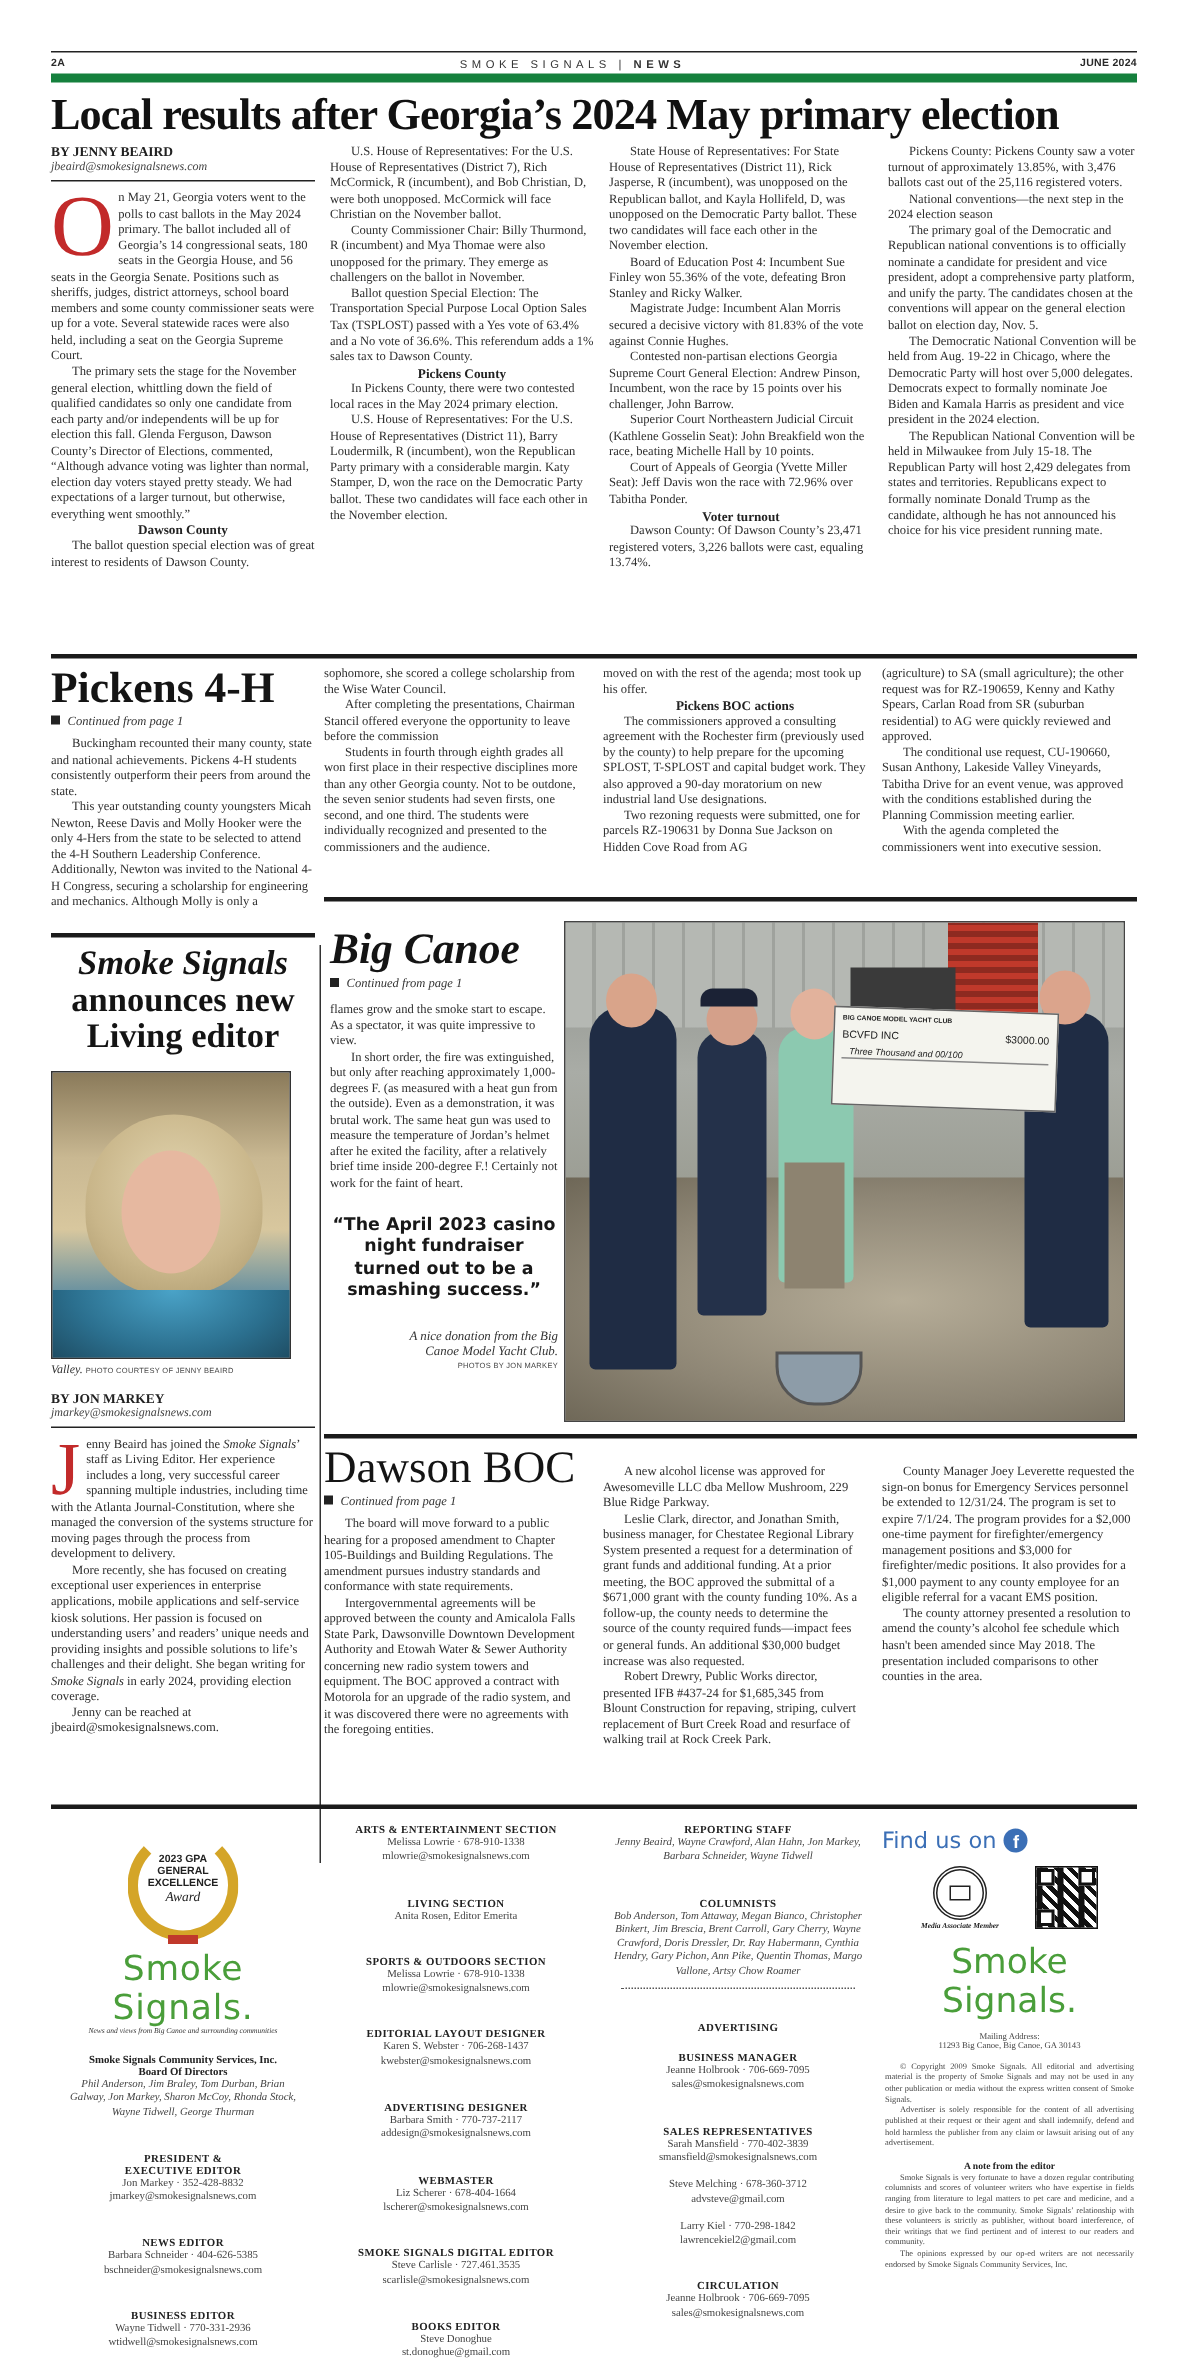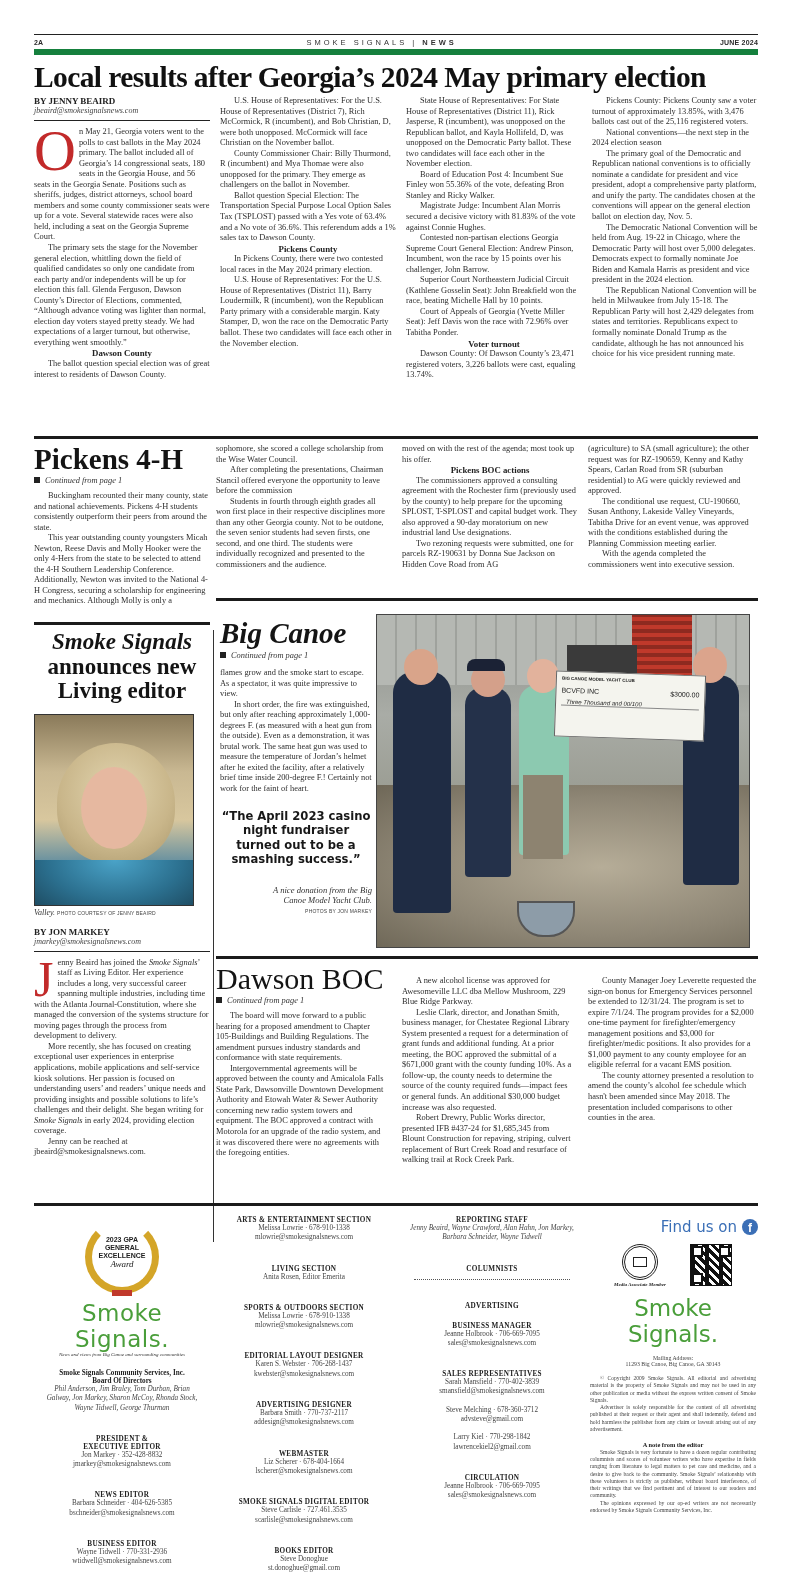--- a/index.html
+++ b/index.html
@@ -293,39 +293,40 @@
       <div class="mh-t">scarlisle@smokesignalsnews.com</div>
       <div class="mh-h">BOOKS EDITOR</div>
       <div class="mh-t">Steve Donoghue</div>
       <div class="mh-t">st.donoghue@gmail.com</div>
     </div>
 
     <div class="masthead-col" style="left:370px;top:0;width:176px;">
       <div class="mh-h" style="margin-top:6px;">REPORTING STAFF</div>
       <div class="mh-i" style="padding:0 4px;">Jenny Beaird, Wayne Crawford, Alan Hahn, Jon Markey, Barbara Schneider, Wayne Tidwell</div>
       <div class="mh-h">COLUMNISTS</div>
+      <div class="mh-i" style="padding:0 4px;">Bob Anderson, Tom Attaway, Megan Bianco, Christopher Binkert, Jim Brescia, Brent Carroll, Gary Cherry, Wayne Crawford, Doris Dressler, Dr. Ray Habermann, Cynthia Hendry, Gary Pichon, Ann Pike, Quentin Thomas, Margo Vallone, Artsy Chow Roamer</div>
       <div style="border-top:1px dotted #555;margin:6px 10px 0;"></div>
       <div class="mh-h">ADVERTISING</div>
       <div class="mh-h" style="margin-top:12px;">BUSINESS MANAGER</div>
       <div class="mh-t">Jeanne Holbrook · 706-669-7095</div>
       <div class="mh-t">sales@smokesignalsnews.com</div>
       <div class="mh-h">SALES REPRESENTATIVES</div>
       <div class="mh-t">Sarah Mansfield · 770-402-3839</div>
       <div class="mh-t">smansfield@smokesignalsnews.com</div>
       <div class="mh-t" style="margin-top:9px;">Steve Melching · 678-360-3712</div>
       <div class="mh-t">advsteve@gmail.com</div>
       <div class="mh-t" style="margin-top:9px;">Larry Kiel · 770-298-1842</div>
       <div class="mh-t">lawrencekiel2@gmail.com</div>
       <div class="mh-h">CIRCULATION</div>
       <div class="mh-t">Jeanne Holbrook · 706-669-7095</div>
       <div class="mh-t">sales@smokesignalsnews.com</div>
     </div>
 
     <div class="masthead-col" style="left:554px;top:0;width:170px;">
-      <div style="margin-top:8px;font-family:'DejaVu Sans',sans-serif;font-size:15px;color:#3b6fb6;display:flex;align-items:center;justify-content:flex-end;gap:5px;">
+      <div style="margin-top:8px;font-family:'DejaVu Sans',sans-serif;font-size:15px;color:#3b6fb6;display:flex;align-items:center;justify-content:flex-start;gap:5px;">
         <span>Find us on</span>
         <span style="display:inline-flex;width:16px;height:16px;border-radius:50%;background:#3b6fb6;color:#fff;font-weight:bold;font-size:12px;align-items:flex-end;justify-content:center;font-family:'Liberation Sans',sans-serif;">f</span>
       </div>
       <div style="display:flex;justify-content:space-around;align-items:flex-start;margin-top:8px;padding:0 14px;">
         <div style="text-align:center;">
           <div style="width:36px;height:36px;margin:0 auto;border-radius:50%;border:3px double #222;display:flex;align-items:center;justify-content:center;">
             <div style="width:14px;height:10px;border:1.5px solid #222;"></div>
           </div>
           <div style="font-style:italic;font-weight:bold;font-size:5px;color:#222;margin-top:2px;">Media Associate Member</div>
         </div>

